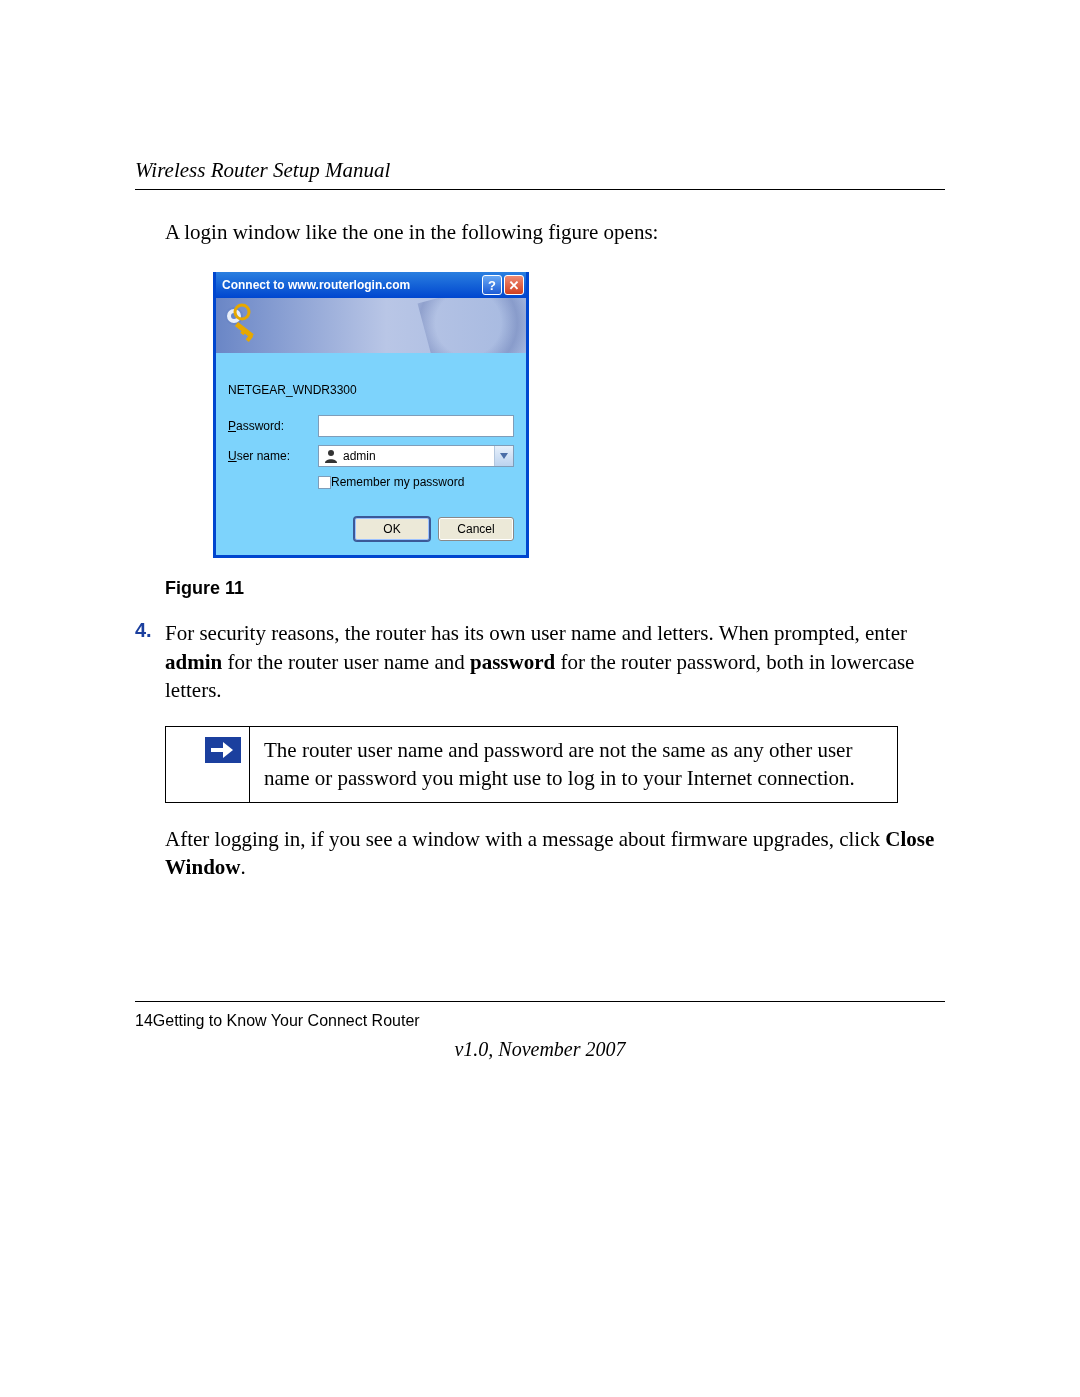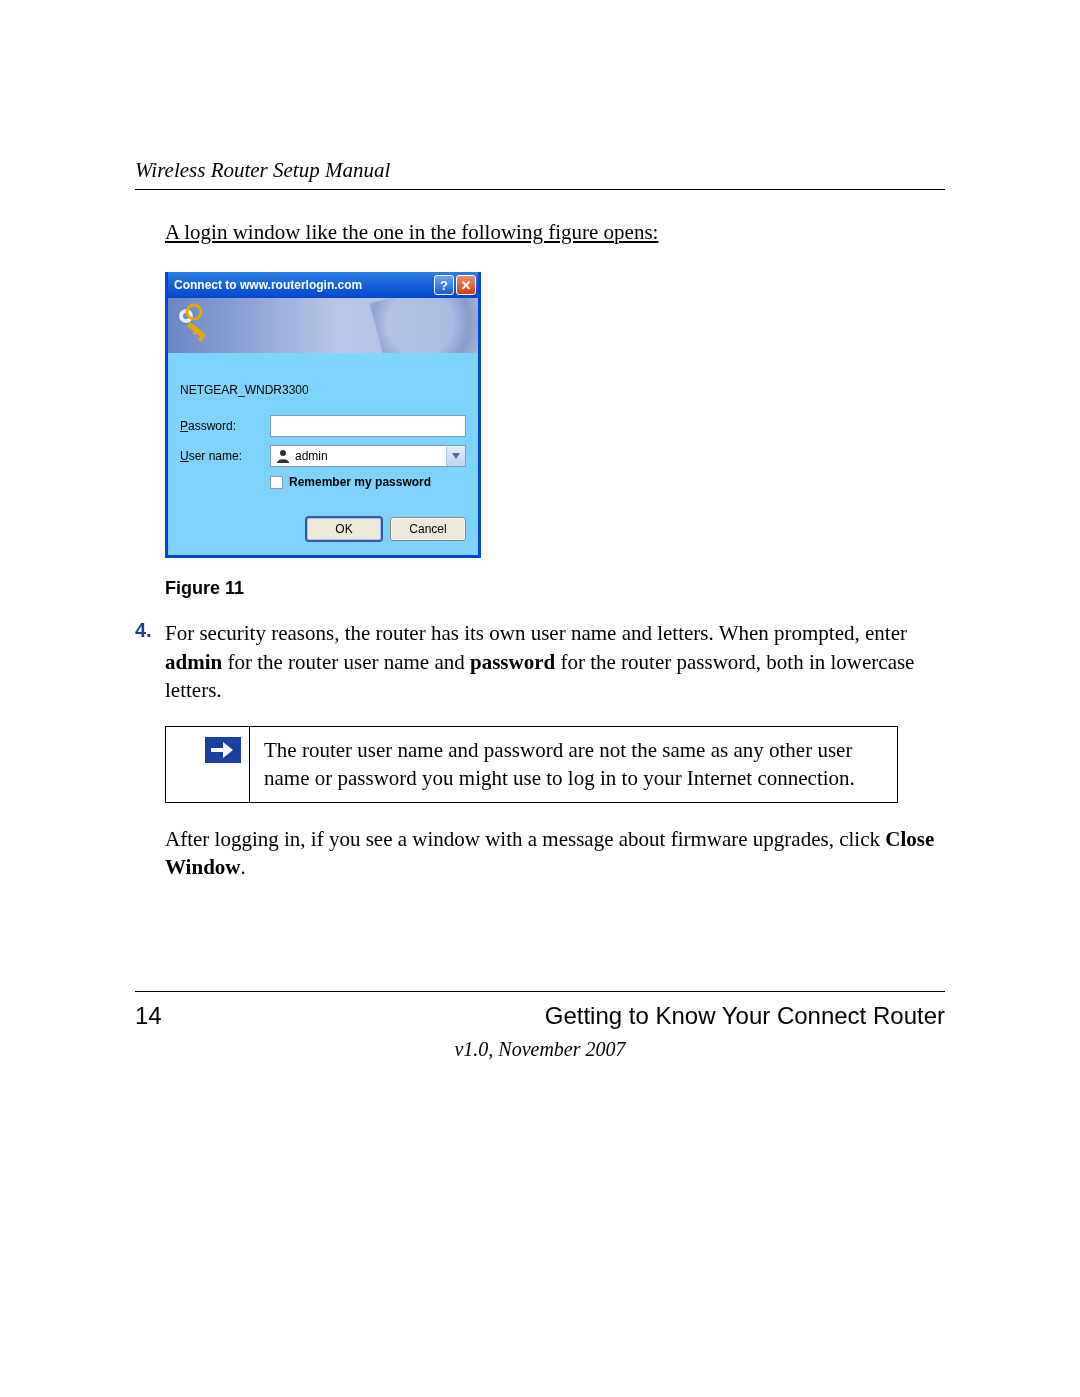--- a/index.html
+++ b/index.html
@@ -26,34 +26,34 @@
     border: none;
     border-top: 1.5px solid #000;
     margin: 0 0 28px 0;
   }
   .body-text {
     font-size: 21px;
     line-height: 1.35;
   }
   .intro {
     margin: 0 0 26px 30px;
-    text-decoration: underline;
   }
   .figure-wrap {
     margin-left: 30px;
   }
   
   .dialog {
     width: 310px;
     border: 3px solid #0046cf;
     border-top: none;
     font-family: Tahoma, Arial, sans-serif;
     color: #000;
     background: #ece9d8;
     box-shadow: 0 0 0 1px rgba(0,0,0,0.0);
+    margin-left: 48px;
   }
   .titlebar {
     height: 26px;
     background: linear-gradient(to bottom, #2a7fe0 0%, #0046cf 100%);
     display: flex;
     align-items: center;
     padding: 0 2px 0 6px;
     color: #ffffff;
     font-weight: bold;
     font-size: 12px;
@@ -152,22 +152,21 @@
     align-items: center;
     justify-content: center;
   }
   .combo-arrow svg { display:block; }
   .remember-row {
     display: flex;
     align-items: center;
     margin-left: 90px;
     margin-top: 2px;
     margin-bottom: 28px;
-    gap: 6px;
-    font-weight: bold;
+    gap: 0;
   }
   .chk {
     width: 13px;
     height: 13px;
     background: #fff;
     border: 1px solid #7f9db9;
     box-sizing: border-box;
   }
   .btn-row {
     display: flex;
@@ -272,22 +271,21 @@
     right: 135px;
     bottom: 92px;
   }
   .footer-rule {
     border: none;
     border-top: 1.5px solid #000;
     margin: 0 0 10px 0;
   }
   .footer-row {
     display: flex;
-    justify-content: space-between;
-    font-size: 24px;
+    font-size: 16px;
     font-family: Arial, Helvetica, sans-serif;
   }
   .footer-version {
     text-align: center;
     font-style: italic;
     font-family: "Times New Roman", Times, serif;
     font-size: 20px;
     margin-top: 8px;
   }
 </style>

